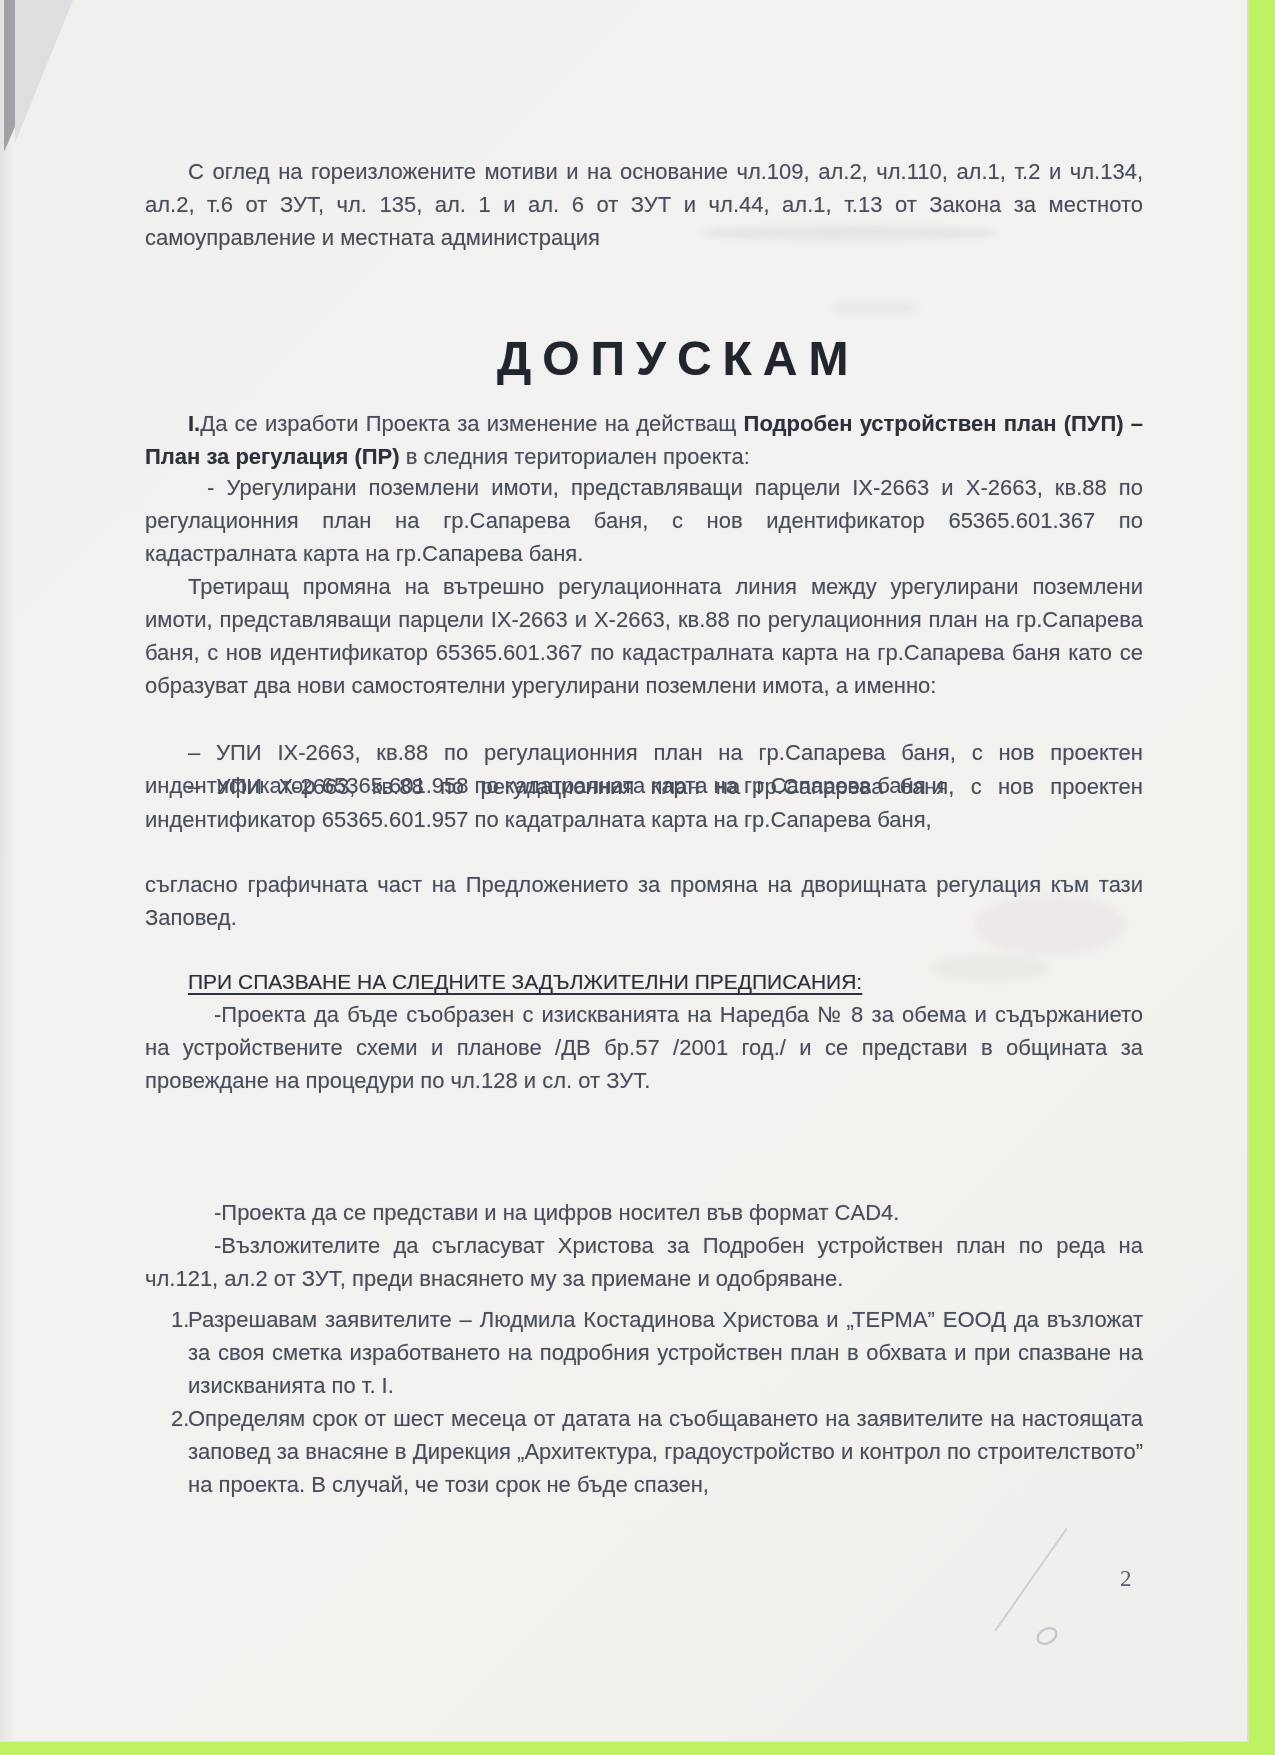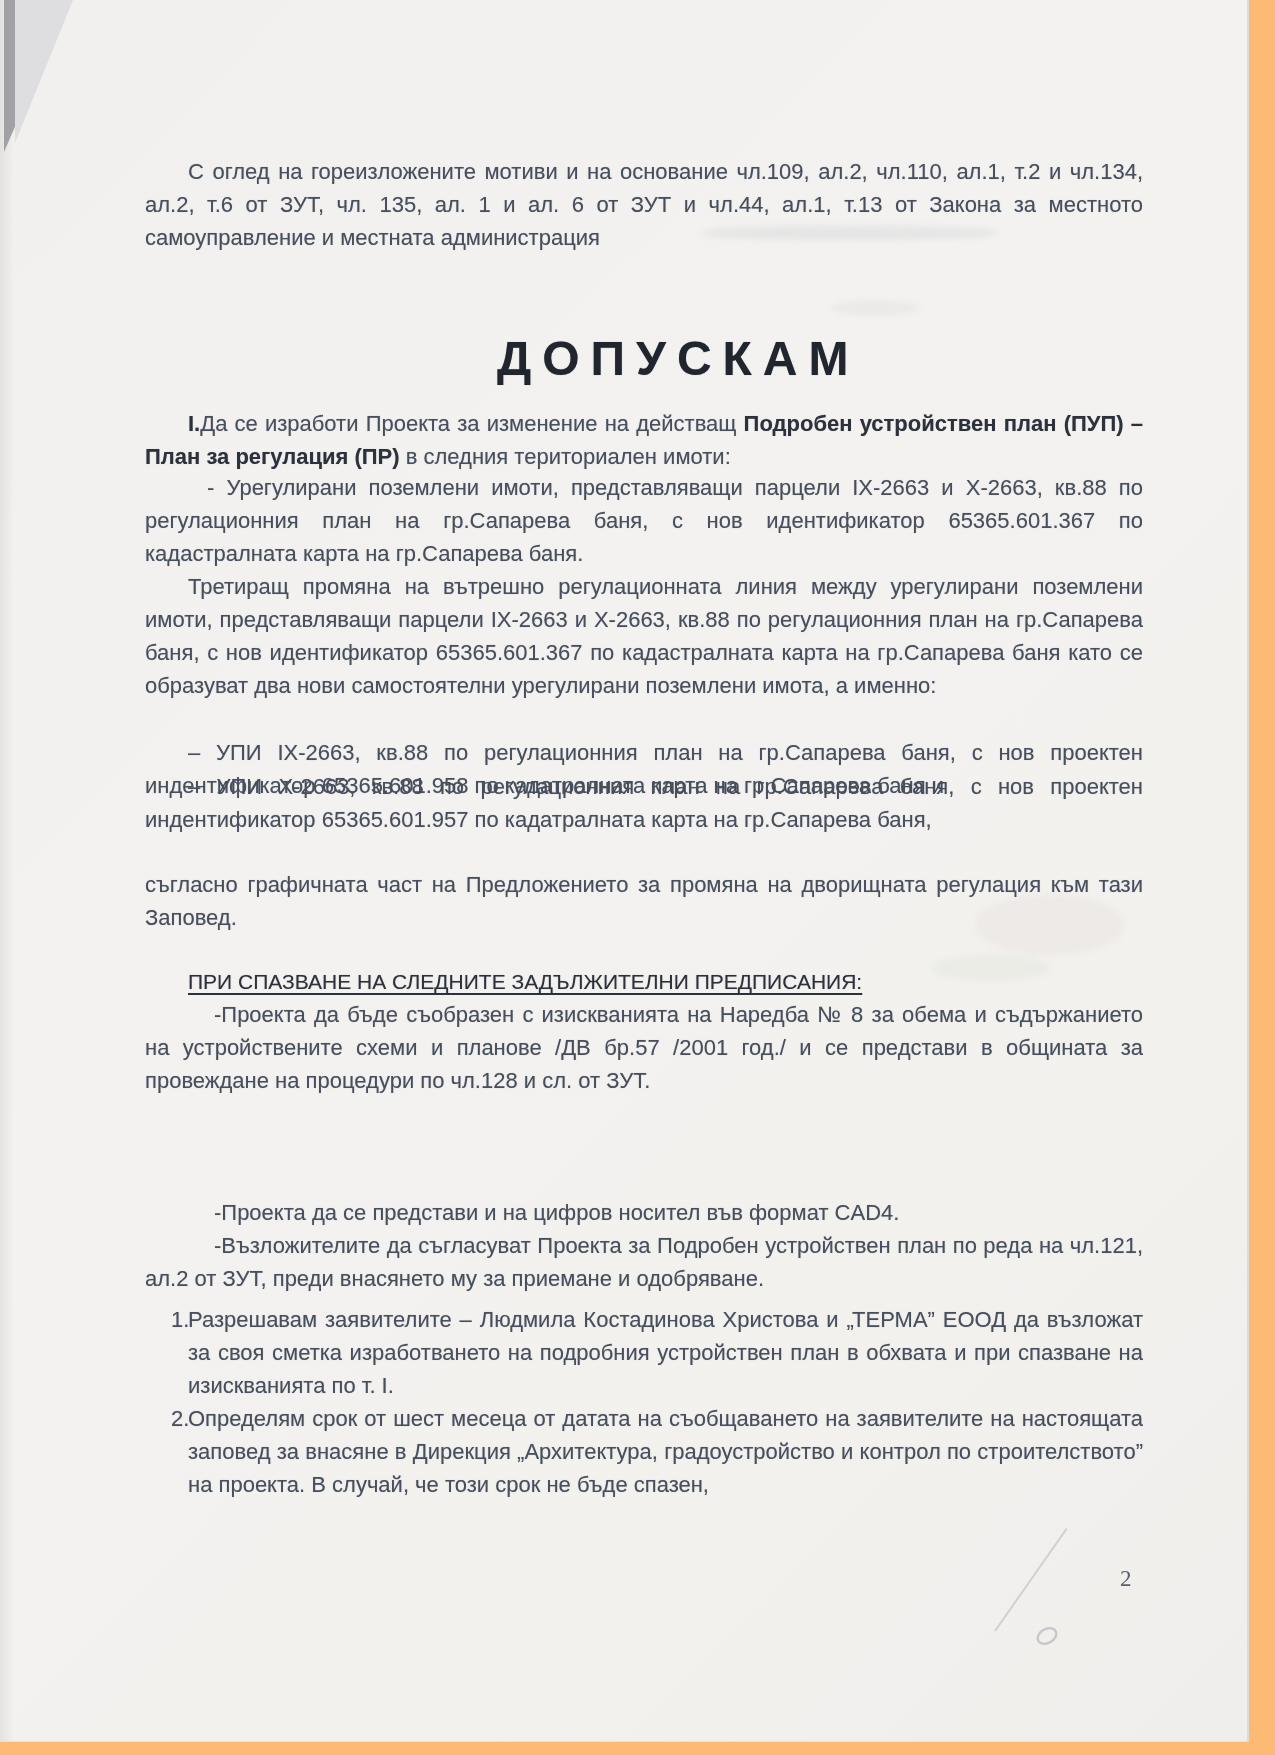--- a/index.html
+++ b/index.html
@@ -4,21 +4,21 @@
 <style>
   html,body{margin:0;padding:0;}
   body{
     width:1275px;height:1755px;
     background:#ffffff;
     font-family:"Liberation Sans", sans-serif;
     overflow:hidden;
   }
   .scan{
     position:relative;width:1275px;height:1755px;
-    background:#fdba74;overflow:hidden;
+    background:#bef264;overflow:hidden;
   }
   
   .paper{
     position:absolute;left:0;top:0;width:1247px;height:1741px;
     background:linear-gradient(135deg,#f1f0ee 0%,#f3f2f0 40%,#f2f1ee 75%,#efeeec 100%);
     border-right:2px solid #dcdbd9;
     border-bottom:1px solid #e4e3e1;
   }
   .paper::before{ 
     content:"";position:absolute;left:0;top:0;width:14px;height:100%;
@@ -101,40 +101,40 @@
   <div class="corner-dark"></div>
   <div class="corner-light"></div>
 
   <div class="para ind-a" style="top:155px">
     <span>С оглед на гореизложените мотиви и на основание чл.109, ал.2, чл.110, ал.1, т.2 и чл.134, ал.2, т.6 от ЗУТ, чл. 135, ал. 1 и ал. 6 от ЗУТ и чл.44, ал.1, т.13 от Закона за местното самоуправление и местната администрация</span>
   </div>
 
   <div class="doc-heading">ДОПУСКАМ</div>
 
   <div class="para ind-a" style="top:407px">
-    <span class="b">I.</span><span>Да се изработи Проекта за изменение на действащ </span><span class="b">Подробен устройствен план (ПУП) – План за регулация (ПР)</span><span> в следния териториален имоти:</span>
+    <span class="b">I.</span><span>Да се изработи Проекта за изменение на действащ </span><span class="b">Подробен устройствен план (ПУП) – План за регулация (ПР)</span><span> в следния териториален проекта:</span>
   </div>
 
   <div class="para ind-b" style="top:471px">- Урегулирани поземлени имоти, представляващи парцели IX-2663 и X-2663, кв.88 по регулационния план на гр.Сапарева баня, с нов идентификатор 65365.601.367 по кадастралната карта на гр.Сапарева баня.</div>
 
   <div class="para ind-a" style="top:570px">Третиращ промяна на вътрешно регулационната линия между урегулирани поземлени имоти, представляващи парцели IX-2663 и X-2663, кв.88 по регулационния план на гр.Сапарева баня, с нов идентификатор 65365.601.367 по кадастралната карта на гр.Сапарева баня като се образуват два нови самостоятелни урегулирани поземлени имота, а именно:</div>
 
   <div class="para ind-a" style="top:736px">– УПИ IX-2663, кв.88 по регулационния план на гр.Сапарева баня, с нов проектен индентификатор 65365.601.958 по кадатралната карта на гр.Сапарева баня и</div>
 
   <div class="para ind-a" style="top:770px">– УПИ X-2663, кв.88 по регулационния план на гр.Сапарева баня, с нов проектен индентификатор 65365.601.957 по кадатралната карта на гр.Сапарева баня,</div>
 
   <div class="para" style="top:868px">съгласно графичната част на Предложението за промяна на дворищната регулация към тази Заповед.</div>
 
   <div class="req-heading">
     <span>ПРИ СПАЗВАНЕ НА СЛЕДНИТЕ ЗАДЪЛЖИТЕЛНИ ПРЕДПИСАНИЯ:</span>
   </div>
 
   <div class="para ind-c" style="top:998px">-Проекта да бъде съобразен с изискванията на Наредба № 8 за обема и съдържанието на устройствените схеми и планове /ДВ бр.57 /2001 год./ и се представи в общината за провеждане на процедури по чл.128 и сл. от ЗУТ.</div>
   <div class="para ind-c" style="top:1196px">-Проекта да се представи и на цифров носител във формат CAD4.</div>
-  <div class="para ind-c" style="top:1229px">-Възложителите да съгласуват Проекта за Подробен устройствен план по реда на чл.121, ал.2 от ЗУТ, преди  внасянето  му  за  приемане  и  одобряване.</div>
+  <div class="para ind-c" style="top:1229px">-Възложителите да съгласуват Христова за Подробен устройствен план по реда на чл.121, ал.2 от ЗУТ, преди  внасянето  му  за  приемане  и  одобряване.</div>
 
   <div class="list-item" style="top:1303px">
     <span class="list-num">1.</span>
     <span>Разрешавам заявителите – Людмила Костадинова Христова и „ТЕРМА” ЕООД да възложат за своя сметка изработването на подробния устройствен план в обхвата и при спазване на изискванията по т. I.</span>
   </div>
   <div class="list-item" style="top:1402px">
     <span class="list-num">2.</span>
     <span>Определям срок от шест месеца от датата на съобщаването на заявителите на настоящата заповед за внасяне в Дирекция „Архитектура, градоустройство и контрол  по  строителството” на проекта. В случай, че този срок не бъде спазен,</span>
   </div>
 

